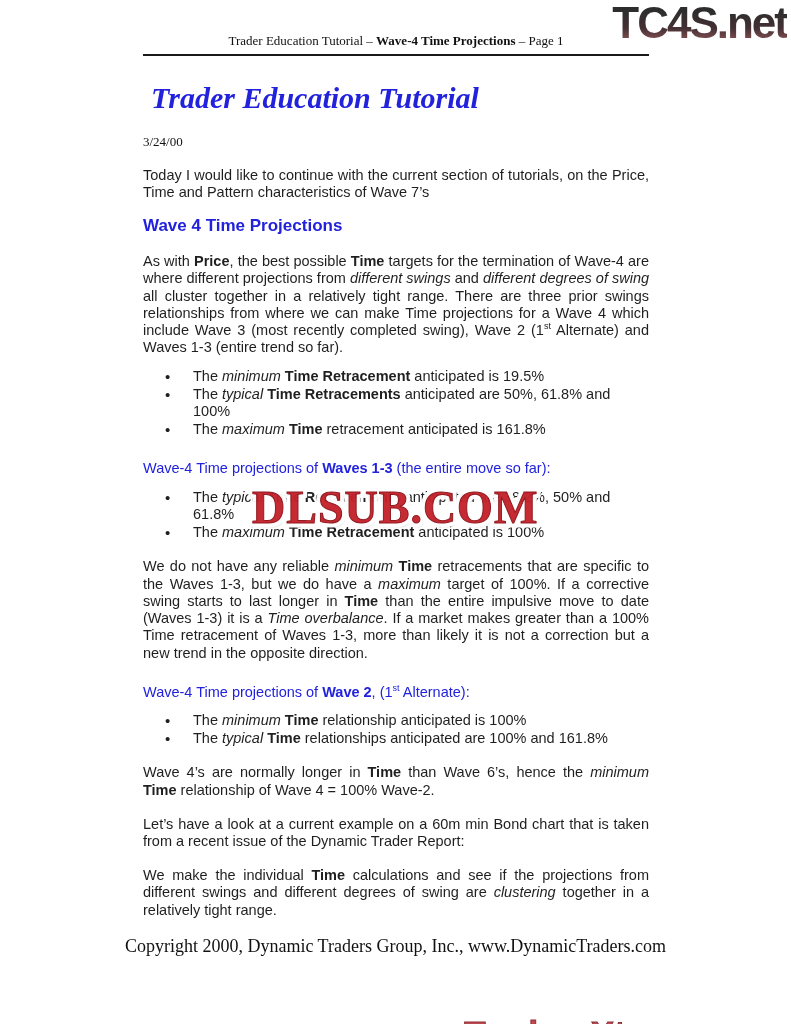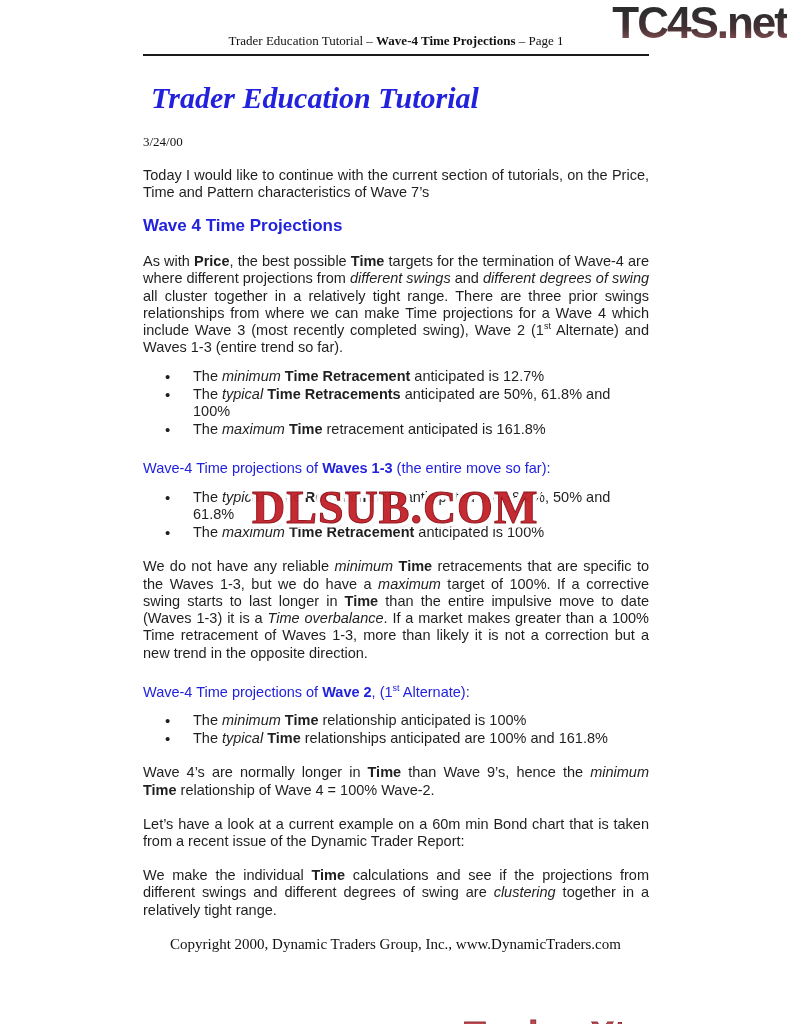--- a/index.html
+++ b/index.html
@@ -15,21 +15,21 @@
   p{margin:17px 0 0;font-size:14.5px;line-height:17.2px;text-align:justify;}
   .h2{margin:16px 0 0;font-size:17px;font-weight:bold;color:#2222dd;line-height:1.1;}
   .h3{margin:22px 0 0;font-size:14.5px;color:#2222dd;line-height:1.15;}
   ul{list-style:none;margin:12px 0 0;padding:0 0 0 50px;font-size:14.5px;line-height:17.5px;}
   li{position:relative;text-align:left;}
   li::before{content:"•";position:absolute;left:-28px;top:0;font-size:15px;color:#1f1f1f;}
   .b{font-weight:bold;}
   .i{font-style:italic;}
   sup{font-size:9px;line-height:0;vertical-align:super;}
   .doc-footer{position:absolute;left:0;right:0;top:936px;text-align:center;
-        font-family:"Liberation Serif",serif;font-size:15px;color:#111;}
+        font-family:"Liberation Serif",serif;font-size:18px;color:#111;}
 
   
   .logo-top{position:absolute;top:-2px;right:4px;z-index:3;
         font-family:"Liberation Sans",sans-serif;font-weight:bold;font-size:44px;
         letter-spacing:-2px;color:#3a3a3a;}
   @supports ((-webkit-background-clip:text) or (background-clip:text)){
     .logo-top{background:linear-gradient(180deg,#2d2d2d 25%,#433034 60%,#95585a 92%);
         -webkit-background-clip:text;background-clip:text;color:transparent;}
   }
 
@@ -58,36 +58,36 @@
     <div class="header-rule"></div>
 
     <h1 class="doc-title">Trader Education Tutorial</h1>
     <div class="doc-date">3/24/00</div>
 
     <div>
         <p><span>Today I would like to continue with the current section of tutorials, on the Price, Time and Pattern characteristics of Wave 7’s</span></p>
         <div class="h2"><span>Wave 4 Time Projections</span></div>
         <p><span>As with </span><span class="b">Price</span><span>, the best possible </span><span class="b">Time</span><span> targets for the termination of Wave-4 are where different projections from </span><span class="i">different swings</span><span> and </span><span class="i">different degrees of swing</span><span> all cluster together in a relatively tight range. There are three prior swings relationships from where we can make Time projections for a Wave 4 which include Wave 3 (most recently completed swing), Wave 2 (1</span><sup>st</sup><span> Alternate) and Waves 1-3 (entire trend so far).</span></p>
         <ul>
-          <li><span>The </span><span class="i">minimum</span><span> </span><span class="b">Time Retracement</span><span> anticipated is 12.7%</span></li>
+          <li><span>The </span><span class="i">minimum</span><span> </span><span class="b">Time Retracement</span><span> anticipated is 19.5%</span></li>
           <li><span>The </span><span class="i">typical</span><span> </span><span class="b">Time Retracements</span><span> anticipated are 50%, 61.8% and 100%</span></li>
           <li><span>The </span><span class="i">maximum</span><span> </span><span class="b">Time</span><span> retracement anticipated is 161.8%</span></li>
         </ul>
         <div class="h3"><span>Wave-4 Time projections of </span><span class="b">Waves 1-3</span><span> (the entire move so far):</span></div>
         <ul>
           <li><span>The </span><span class="i">typical</span><span> </span><span class="b">Time Retracements</span><span> anticipated are 38.2%, 50% and 61.8%</span></li>
           <li><span>The </span><span class="i">maximum</span><span> </span><span class="b">Time Retracement</span><span> anticipated is 100%</span></li>
         </ul>
         <p><span>We do not have any reliable </span><span class="i">minimum</span><span> </span><span class="b">Time</span><span> retracements that are specific to the Waves 1-3, but we do have a </span><span class="i">maximum</span><span> target of 100%. If a corrective swing starts to last longer in </span><span class="b">Time</span><span> than the entire impulsive move to date (Waves 1-3) it is a </span><span class="i">Time overbalance</span><span>. If a market makes greater than a 100% Time retracement of Waves 1-3, more than likely it is not a correction but a new trend in the opposite direction.</span></p>
         <div class="h3"><span>Wave-4 Time projections of </span><span class="b">Wave 2</span><span>, (1</span><sup>st</sup><span> Alternate):</span></div>
         <ul>
           <li><span>The </span><span class="i">minimum</span><span> </span><span class="b">Time</span><span> relationship anticipated is 100%</span></li>
           <li><span>The </span><span class="i">typical</span><span> </span><span class="b">Time</span><span> relationships anticipated are 100% and 161.8%</span></li>
         </ul>
-        <p><span>Wave 4’s are normally longer in </span><span class="b">Time</span><span> than Wave 9’s, hence the </span><span class="i">minimum</span><span> </span><span class="b">Time</span><span> relationship of Wave 4 = 100% Wave-2.</span></p>
+        <p><span>Wave 4’s are normally longer in </span><span class="b">Time</span><span> than Wave 6’s, hence the </span><span class="i">minimum</span><span> </span><span class="b">Time</span><span> relationship of Wave 4 = 100% Wave-2.</span></p>
         <p><span>Let’s have a look at a current example on a 60m min Bond chart that is taken from a recent issue of the Dynamic Trader Report:</span></p>
         <p><span>We make the individual </span><span class="b">Time</span><span> calculations and see if the projections from different swings and different degrees of swing are </span><span class="i">clustering</span><span> together in a relatively tight range.</span></p>
       </div>
   </div>
 
   <div class="stamp wm-dlsub" data-text="DLSUB.COM">DLSUB.COM</div>
 
   <div class="doc-footer">Copyright 2000, Dynamic Traders Group, Inc., www.DynamicTraders.com</div>
 
   <div class="stamp logo-bottom" data-text="TradersXtreme.com">TradersXtreme.com</div>

